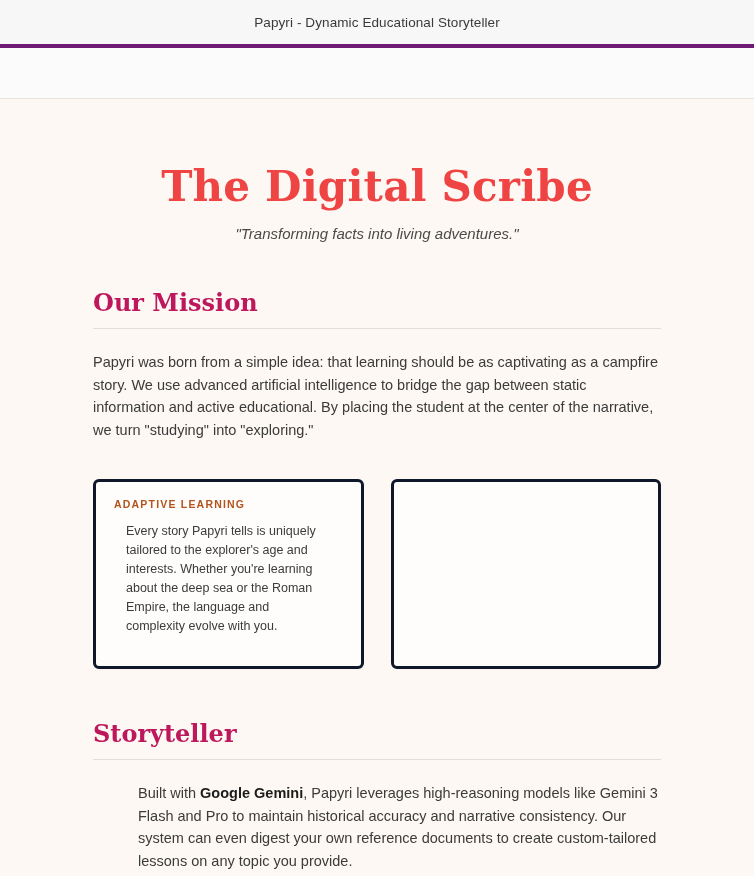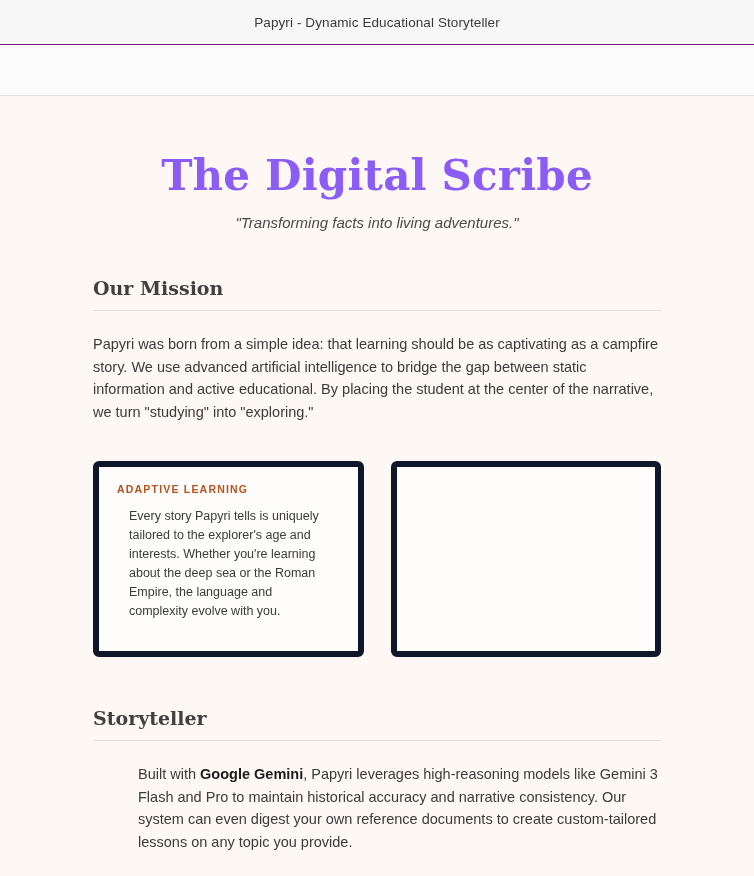--- a/index.html
+++ b/index.html
@@ -12,21 +12,21 @@
     background: #fdf8f3;
     font-family: "Liberation Sans", sans-serif;
     color: #2b2b2b;
     overflow: hidden;
   }
 
   
   .titlebar {
     height: 44px;
     background: #f7f7f7;
-    border-bottom: 1px solid #701a75;
+    border-bottom: 4px solid #701a75;
     display: flex;
     align-items: center;
     justify-content: center;
   }
   .titlebar-title {
     font-size: 13.5px;
     color: #3a3a3a;
     letter-spacing: 0.1px;
   }
   .toolbar {
@@ -46,39 +46,39 @@
     margin: 0 auto;
     padding-top: 48px;
     box-sizing: border-box;
   }
 
   .hero-title {
     font-family: "DejaVu Serif", "Liberation Serif", serif;
     font-weight: bold;
     font-size: 42px;
     line-height: 1.15;
-    color: #8b5cf6;
+    color: #ef4444;
     text-align: center;
-    margin: 8px 0 14px 0;
+    margin: 16px 0 14px 0;
     letter-spacing: 0.2px;
   }
   .hero-sub {
     text-align: center;
     font-style: italic;
     font-size: 15px;
     color: #4a4a4a;
     margin: 0 0 46px 0;
     font-family: "Liberation Sans", sans-serif;
   }
 
   .section-head {
     font-family: "DejaVu Serif", "Liberation Serif", serif;
     font-weight: bold;
-    font-size: 19px;
-    color: #404040;
+    font-size: 24px;
+    color: #be185d;
     margin: 0 0 11px 0;
   }
   .rule {
     height: 1px;
     background: #e3ded7;
     border: 0;
     margin: 0 0 22px 0;
   }
 
   .body-text {
@@ -93,21 +93,21 @@
   }
 
   .cards {
     display: flex;
     gap: 27px;
     margin-top: 38px;
   }
   .card {
     flex: 1;
     background: #fffdfb;
-    border: 6px solid #0f172a;
+    border: 3px solid #0f172a;
     border-radius: 6px;
     padding: 16px 18px 18px 18px;
     box-sizing: border-box;
     box-shadow: 0 1px 2px rgba(0,0,0,0.025);
   }
   .card-title {
     font-size: 10.5px;
     font-weight: bold;
     letter-spacing: 1.2px;
     color: #b4521d;

